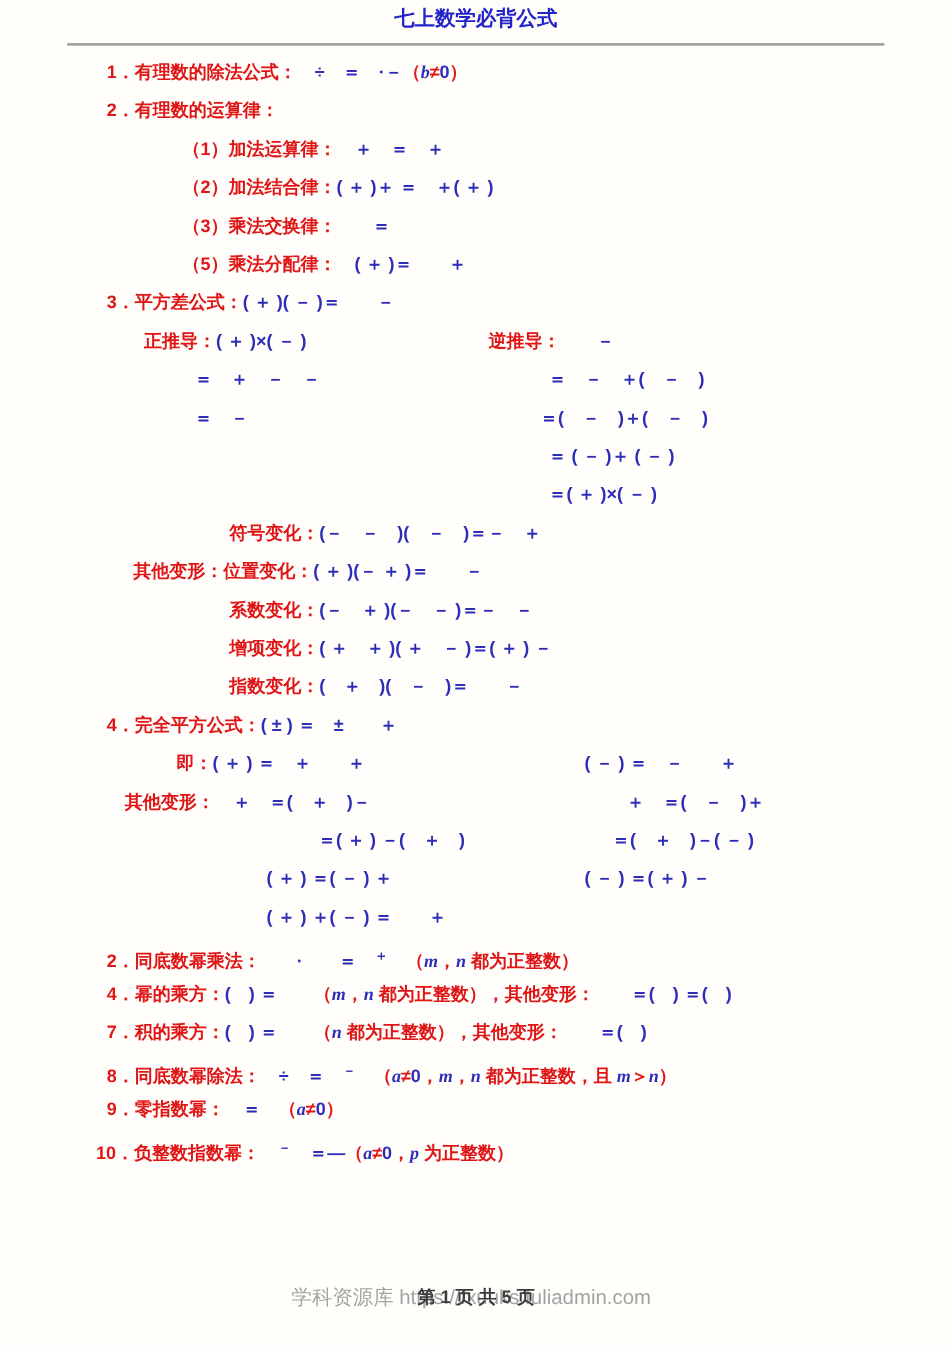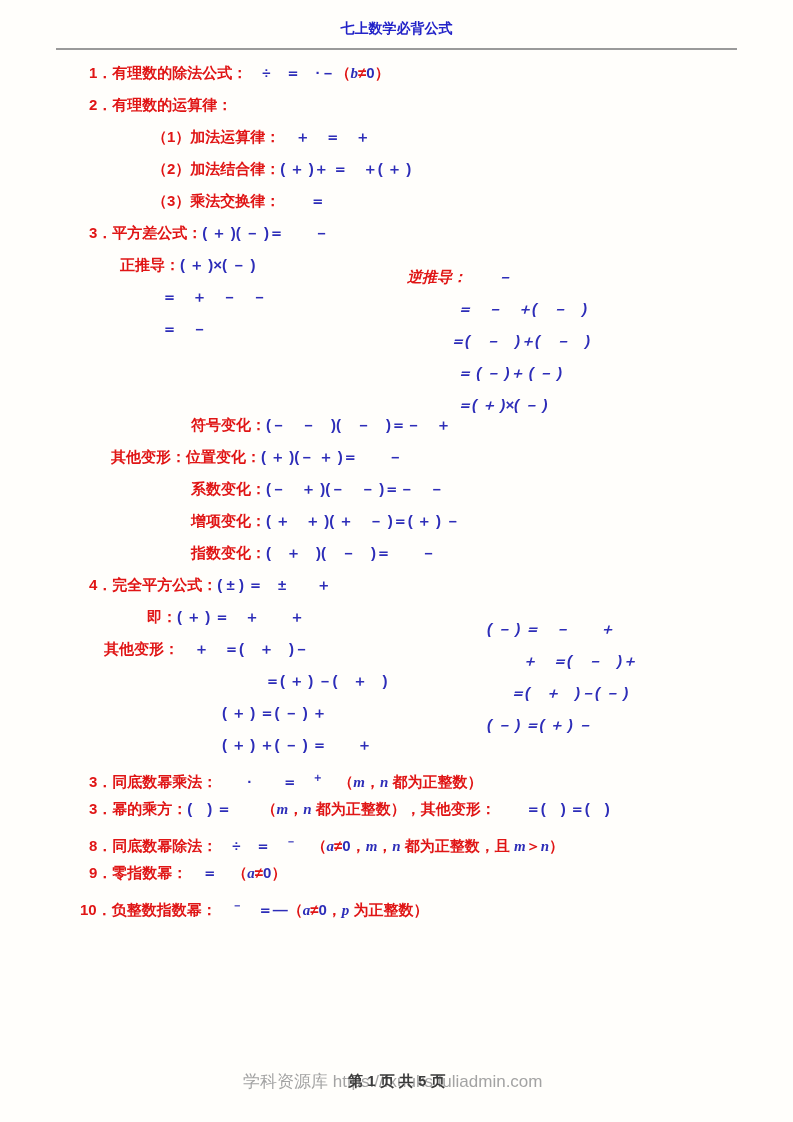--- a/index.html
+++ b/index.html
@@ -10,38 +10,38 @@
     --dark:#3b3b3b;
   }
   html,body{margin:0;padding:0;}
   body{
     width:793px;height:1122px;background:#ffffff;
     font-family:"Liberation Sans","DejaVu Sans",sans-serif;
     overflow:hidden;
   }
   .page{position:relative;width:793px;height:1122px;background:#fffefb;}
   .doc-title{
-    padding-top:16px;text-align:center;
-    color:var(--titleblue);font-weight:bold;font-size:14px;line-height:24px;
+    padding-top:4px;text-align:center;
+    color:var(--titleblue);font-weight:bold;font-size:17px;line-height:24px;
   }
   .title-rule{
     border:none;border-top:2px solid #9a9a9a;
     margin:8px 56px 12px 56px;height:0;
   }
   .doc-body{position:relative;}
   .line{
     position:relative;white-space:pre;
     font-size:15px;font-weight:bold;line-height:22px;
     height:22px;margin-bottom:10px;margin-left:32px;
   }
   .seg.red{color:var(--red);}
   .seg.blue{color:var(--blue);}
   .seg.bi{color:var(--blue);font-family:"Liberation Serif","DejaVu Serif",serif;font-style:italic;}
   .seg.bsup{color:var(--blue);font-size:11px;vertical-align:6px;}
-  .col2{position:absolute;top:12px;white-space:pre;font-style:italic;}
+  .col2{position:absolute;top:0;white-space:pre;}
   
   .c-item{padding-left:57px;}
   .c-sub{padding-left:120px;}
   .c-deriv{padding-left:88px;}
   .c-eq3{padding-left:130px;}
   .c-other{padding-left:79px;}
   .c-varchg{padding-left:159px;}
   .c-sec4im{padding-left:115px;}
   .c-sec4other{padding-left:72px;}
   .c-sec4eq2{padding-left:233px;}
@@ -70,39 +70,41 @@
 
 <div class="page">
   <div class="doc-title">七上数学必背公式</div>
   <hr class="title-rule">
   <div class="doc-body">
       <div class="line c-item"><span class="seg red">1．有理数的除法公式：</span><span class="seg blue">　÷　＝　·－</span><span class="seg red">（</span><span class="seg bi">b</span><span class="seg red">≠</span><span class="seg blue">0</span><span class="seg red">）</span></div>
       <div class="line c-item"><span class="seg red">2．有理数的运算律：</span></div>
       <div class="line c-sub"><span class="seg red">（1）加法运算律：</span><span class="seg blue">　＋　＝　＋</span></div>
       <div class="line c-sub"><span class="seg red">（2）加法结合律：</span><span class="seg blue">( ＋ )＋ ＝　＋( ＋ )</span></div>
       <div class="line c-sub"><span class="seg red">（3）乘法交换律：</span><span class="seg blue">　　＝</span></div>
+      <div class="line c-sub"><span class="seg red">（5）乘法分配律：</span><span class="seg blue">　( ＋ )＝　　＋</span></div>
       <div class="line c-item"><span class="seg red">3．平方差公式：</span><span class="seg blue">( ＋ )( － )＝　　－</span></div>
       <div class="line c-deriv"><span class="seg red">正推导：</span><span class="seg blue">( ＋ )×( － )</span><span class="col2 r375"><span class="seg red">逆推导：</span><span class="seg blue">　　－</span></span></div>
       <div class="line c-eq3"><span class="seg blue">＝　＋　－　－</span><span class="col2 r425"><span class="seg blue">＝　－　＋(　－　)</span></span></div>
       <div class="line c-eq3"><span class="seg blue">＝　－</span><span class="col2 r418"><span class="seg blue">＝(　－　)＋(　－　)</span></span></div>
       <div class="line c-eq3"><span class="col2 r425"><span class="seg blue">＝ ( － )＋ ( － )</span></span></div>
       <div class="line c-eq3"><span class="col2 r425"><span class="seg blue">＝( ＋ )×( － )</span></span></div>
       <div class="line c-varchg"><span class="seg red">符号变化：</span><span class="seg blue">(－　－　)(　－　)＝－　＋</span></div>
       <div class="line c-other"><span class="seg red">其他变形：</span><span class="seg red">位置变化：</span><span class="seg blue">( ＋ )(－ ＋ )＝　　－</span></div>
       <div class="line c-varchg gap-sm"><span class="seg red">系数变化：</span><span class="seg blue">(－　＋ )(－　－ )＝－　－</span></div>
       <div class="line c-varchg"><span class="seg red">增项变化：</span><span class="seg blue">( ＋　＋ )( ＋　－ )＝( ＋ ) －</span></div>
       <div class="line c-varchg gap-sm"><span class="seg red">指数变化：</span><span class="seg blue">(　＋　)(　－　)＝　　－</span></div>
       <div class="line c-item"><span class="seg red">4．完全平方公式：</span><span class="seg blue">( ± ) ＝　±　　＋</span></div>
       <div class="line c-sec4im"><span class="seg red">即：</span><span class="seg blue">( ＋ ) ＝　＋　　＋</span><span class="col2 r455"><span class="seg blue">( － ) ＝　－　　＋</span></span></div>
       <div class="line c-sec4other"><span class="seg red">其他变形：</span><span class="seg blue">　＋　＝(　＋　)－</span><span class="col2 r490"><span class="seg blue">＋　＝(　－　)＋</span></span></div>
       <div class="line c-sec4eq2"><span class="seg blue">＝( ＋ ) －(　＋　)</span><span class="col2 r478"><span class="seg blue">＝(　＋　)－( － )</span></span></div>
       <div class="line c-sec4eq"><span class="seg blue">( ＋ ) ＝( － ) ＋</span><span class="col2 r455"><span class="seg blue">( － ) ＝( ＋ ) －</span></span></div>
       <div class="line c-sec4eq"><span class="seg blue">( ＋ ) ＋( － ) ＝　　＋</span></div>
-      <div class="line c-item"><span class="seg red">3．同底数幂乘法：</span><span class="seg blue">　　·　　＝　</span><span class="seg bsup">＋</span><span class="seg red">　（</span><span class="seg bi">m</span><span class="seg red">，</span><span class="seg bi">n</span><span class="seg red"> 都为正整数）</span></div>
-      <div class="line c-item"><span class="seg red">3．幂的乘方：</span><span class="seg blue">(　) ＝　　</span><span class="seg red">（</span><span class="seg bi">m</span><span class="seg red">，</span><span class="seg bi">n</span><span class="seg red"> 都为正整数），其他变形：</span><span class="seg blue">　　＝(　) ＝(　)</span></div>
+      <div class="line c-item"><span class="seg red">2．同底数幂乘法：</span><span class="seg blue">　　·　　＝　</span><span class="seg bsup">＋</span><span class="seg red">　（</span><span class="seg bi">m</span><span class="seg red">，</span><span class="seg bi">n</span><span class="seg red"> 都为正整数）</span></div>
+      <div class="line c-item"><span class="seg red">4．幂的乘方：</span><span class="seg blue">(　) ＝　　</span><span class="seg red">（</span><span class="seg bi">m</span><span class="seg red">，</span><span class="seg bi">n</span><span class="seg red"> 都为正整数），其他变形：</span><span class="seg blue">　　＝(　) ＝(　)</span></div>
+      <div class="line c-item"><span class="seg red">7．积的乘方：</span><span class="seg blue">(　) ＝　　</span><span class="seg red">（</span><span class="seg bi">n</span><span class="seg red"> 都为正整数），其他变形：</span><span class="seg blue">　　＝(　)</span></div>
       <div class="line c-item"><span class="seg red">8．同底数幂除法：</span><span class="seg blue">　÷　＝　</span><span class="seg bsup">－</span><span class="seg red">　（</span><span class="seg bi">a</span><span class="seg red">≠</span><span class="seg blue">0</span><span class="seg red">，</span><span class="seg bi">m</span><span class="seg red">，</span><span class="seg bi">n</span><span class="seg red"> 都为正整数，且 </span><span class="seg bi">m</span><span class="seg red">＞</span><span class="seg bi">n</span><span class="seg red">）</span></div>
       <div class="line c-item"><span class="seg red">9．零指数幂：</span><span class="seg blue">　＝　</span><span class="seg red">（</span><span class="seg bi">a</span><span class="seg red">≠</span><span class="seg blue">0</span><span class="seg red">）</span></div>
       <div class="line c-item gap-md"><span class="seg red">10．负整数指数幂：</span><span class="seg blue">　</span><span class="seg bsup">－</span><span class="seg blue">　＝—</span><span class="seg red">（</span><span class="seg bi">a</span><span class="seg red">≠</span><span class="seg blue">0</span><span class="seg red">，</span><span class="seg bi">p</span><span class="seg red"> 为正整数）</span></div>
     </div>
   <div class="footer">
     <span class="watermark">学科资源库 https://fxuuks.fuliadmin.com</span>
     <span class="pageinfo">第 1 页 共 5 页</span>
   </div>
 </div>
 

